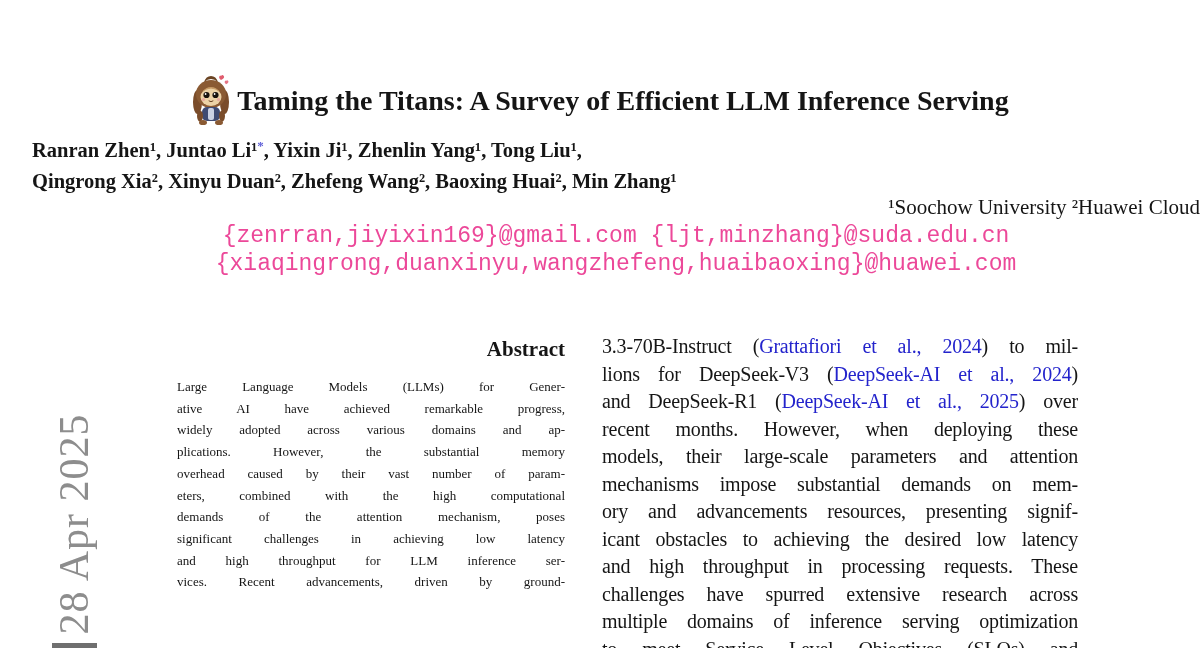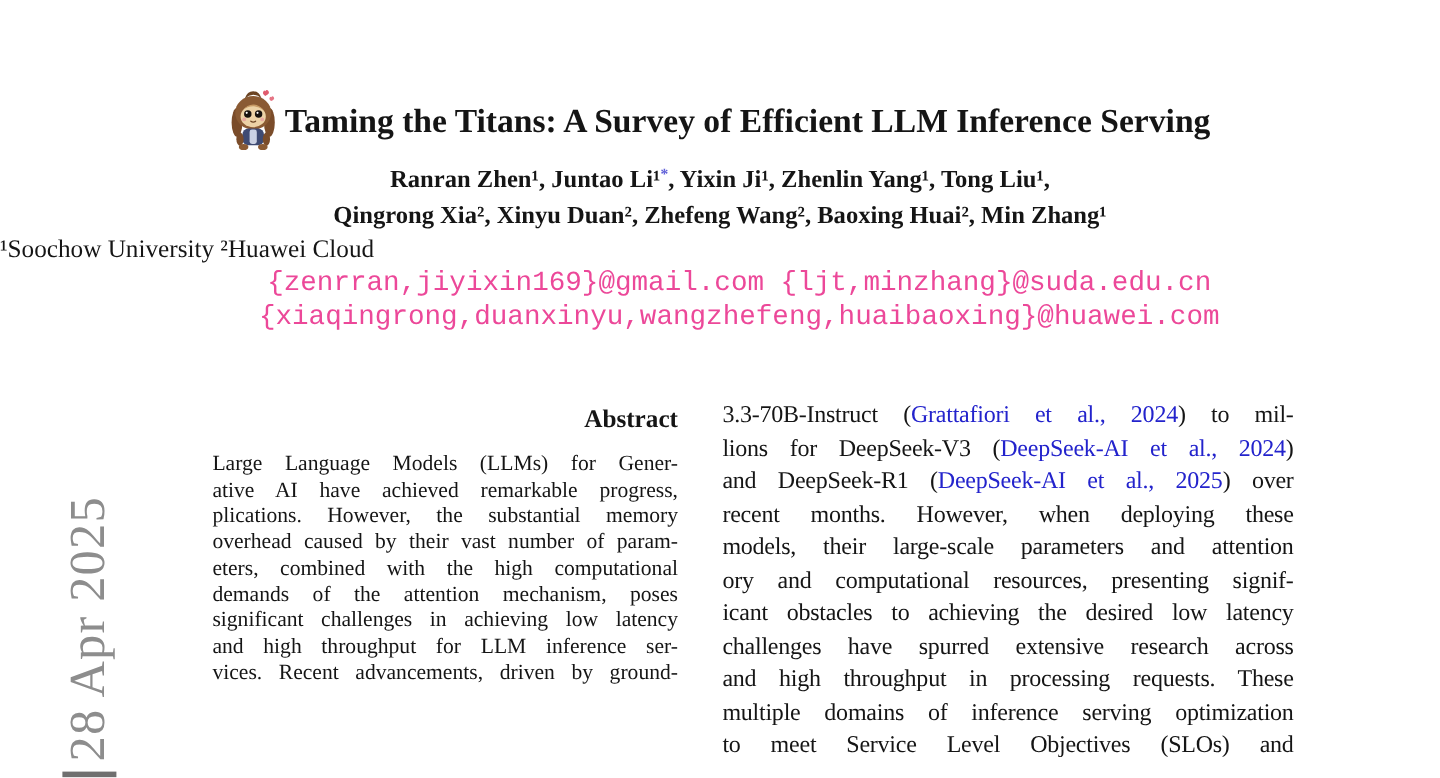--- a/index.html
+++ b/index.html
@@ -22,42 +22,43 @@
   }
   
   .title-row{
     position:absolute; top:72px; left:0; width:100%;
     text-align:center; font-weight:bold; font-size:28px; line-height:34px;
     white-space:nowrap;
   }
   .monkey{ display:inline-block; width:40px; height:54px; vertical-align:-16px; margin-right:6px; }
   .authors{
     position:absolute; top:136px; left:0; width:100%;
-    text-align:center; font-weight:bold; font-size:20.5px; line-height:28px;
+    text-align:left; font-weight:bold; font-size:20.5px; line-height:28px;
     white-space:nowrap;
+    padding-left:32px;
   }
   .star{ color:var(--star,#6060d8); font-size:13px; position:relative; top:-7px; font-weight:bold; }
   .affiliation{
     position:absolute; top:194px; left:0; width:100%;
-    text-align:left; font-size:21px; line-height:26px; white-space:nowrap;
+    text-align:right; font-size:21px; line-height:26px; white-space:nowrap;
   }
   .emails{
     position:absolute; top:222px; left:16px; width:100%;
     text-align:center; font-family:"Liberation Mono", monospace;
     font-size:23px; line-height:28px; color:#ec4899;
   }
   .email-line{ white-space:pre; }
   
   .abs-heading{
     position:absolute; left:177px; top:337px; width:388px;
     text-align:right; font-weight:bold; font-size:21px;
   }
   .abs-text{
     position:absolute; left:177px; top:376px; width:388px;
-    font-size:18px; line-height:21.7px;
+    font-size:13px; line-height:21.7px;
   }
   
   .body-col{
     position:absolute; left:602px; top:333px; width:476px; height:340px;
     font-size:20px; line-height:27.5px; letter-spacing:-0.2px;
   }
   .jline{ text-align:justify; text-align-last:justify; }
   .cite{ color:var(--cite,#2323cc);margin-top:28px; }
 </style>
 </head>
@@ -115,36 +116,38 @@
   <div class="emails">
       <div class="email-line">{zenrran,jiyixin169}@gmail.com {ljt,minzhang}@suda.edu.cn</div>
       <div class="email-line">{xiaqingrong,duanxinyu,wangzhefeng,huaibaoxing}@huawei.com</div>
     </div>
 
   <div class="abs-heading">Abstract</div>
 
   <div class="abs-text">
       <div class="jline">Large Language Models (LLMs) for Gener-</div>
       <div class="jline">ative AI have achieved remarkable progress,</div>
+      <div class="jline">widely adopted across various domains and ap-</div>
       <div class="jline">plications. However, the substantial memory</div>
       <div class="jline">overhead caused by their vast number of param-</div>
       <div class="jline">eters, combined with the high computational</div>
       <div class="jline">demands of the attention mechanism, poses</div>
       <div class="jline">significant challenges in achieving low latency</div>
       <div class="jline">and high throughput for LLM inference ser-</div>
       <div class="jline">vices. Recent advancements, driven by ground-</div>
     </div>
 
   <div class="body-col">
       <div class="jline"><span>3.3-70B-Instruct (</span><span class="cite">Grattafiori et al., 2024</span><span>) to mil-</span></div>
       <div class="jline"><span>lions for DeepSeek-V3 (</span><span class="cite">DeepSeek-AI et al., 2024</span><span>)</span></div>
       <div class="jline"><span>and DeepSeek-R1 (</span><span class="cite">DeepSeek-AI et al., 2025</span><span>) over</span></div>
       <div class="jline">recent months.  However, when deploying these</div>
       <div class="jline">models, their large-scale parameters and attention</div>
-      <div class="jline">ory and computational resources, presenting signif-</div>
+      <div class="jline">mechanisms impose substantial demands on mem-</div>
+      <div class="jline">ory and advancements resources, presenting signif-</div>
       <div class="jline">icant obstacles to achieving the desired low latency</div>
+      <div class="jline">and high throughput in processing requests.  These</div>
       <div class="jline">challenges have spurred extensive research across</div>
-      <div class="jline">and high throughput in processing requests.  These</div>
       <div class="jline">multiple domains of inference serving optimization</div>
       <div class="jline">to meet Service Level Objectives (SLOs) and</div>
     </div>
 
 </div>
 
 </body></html>

